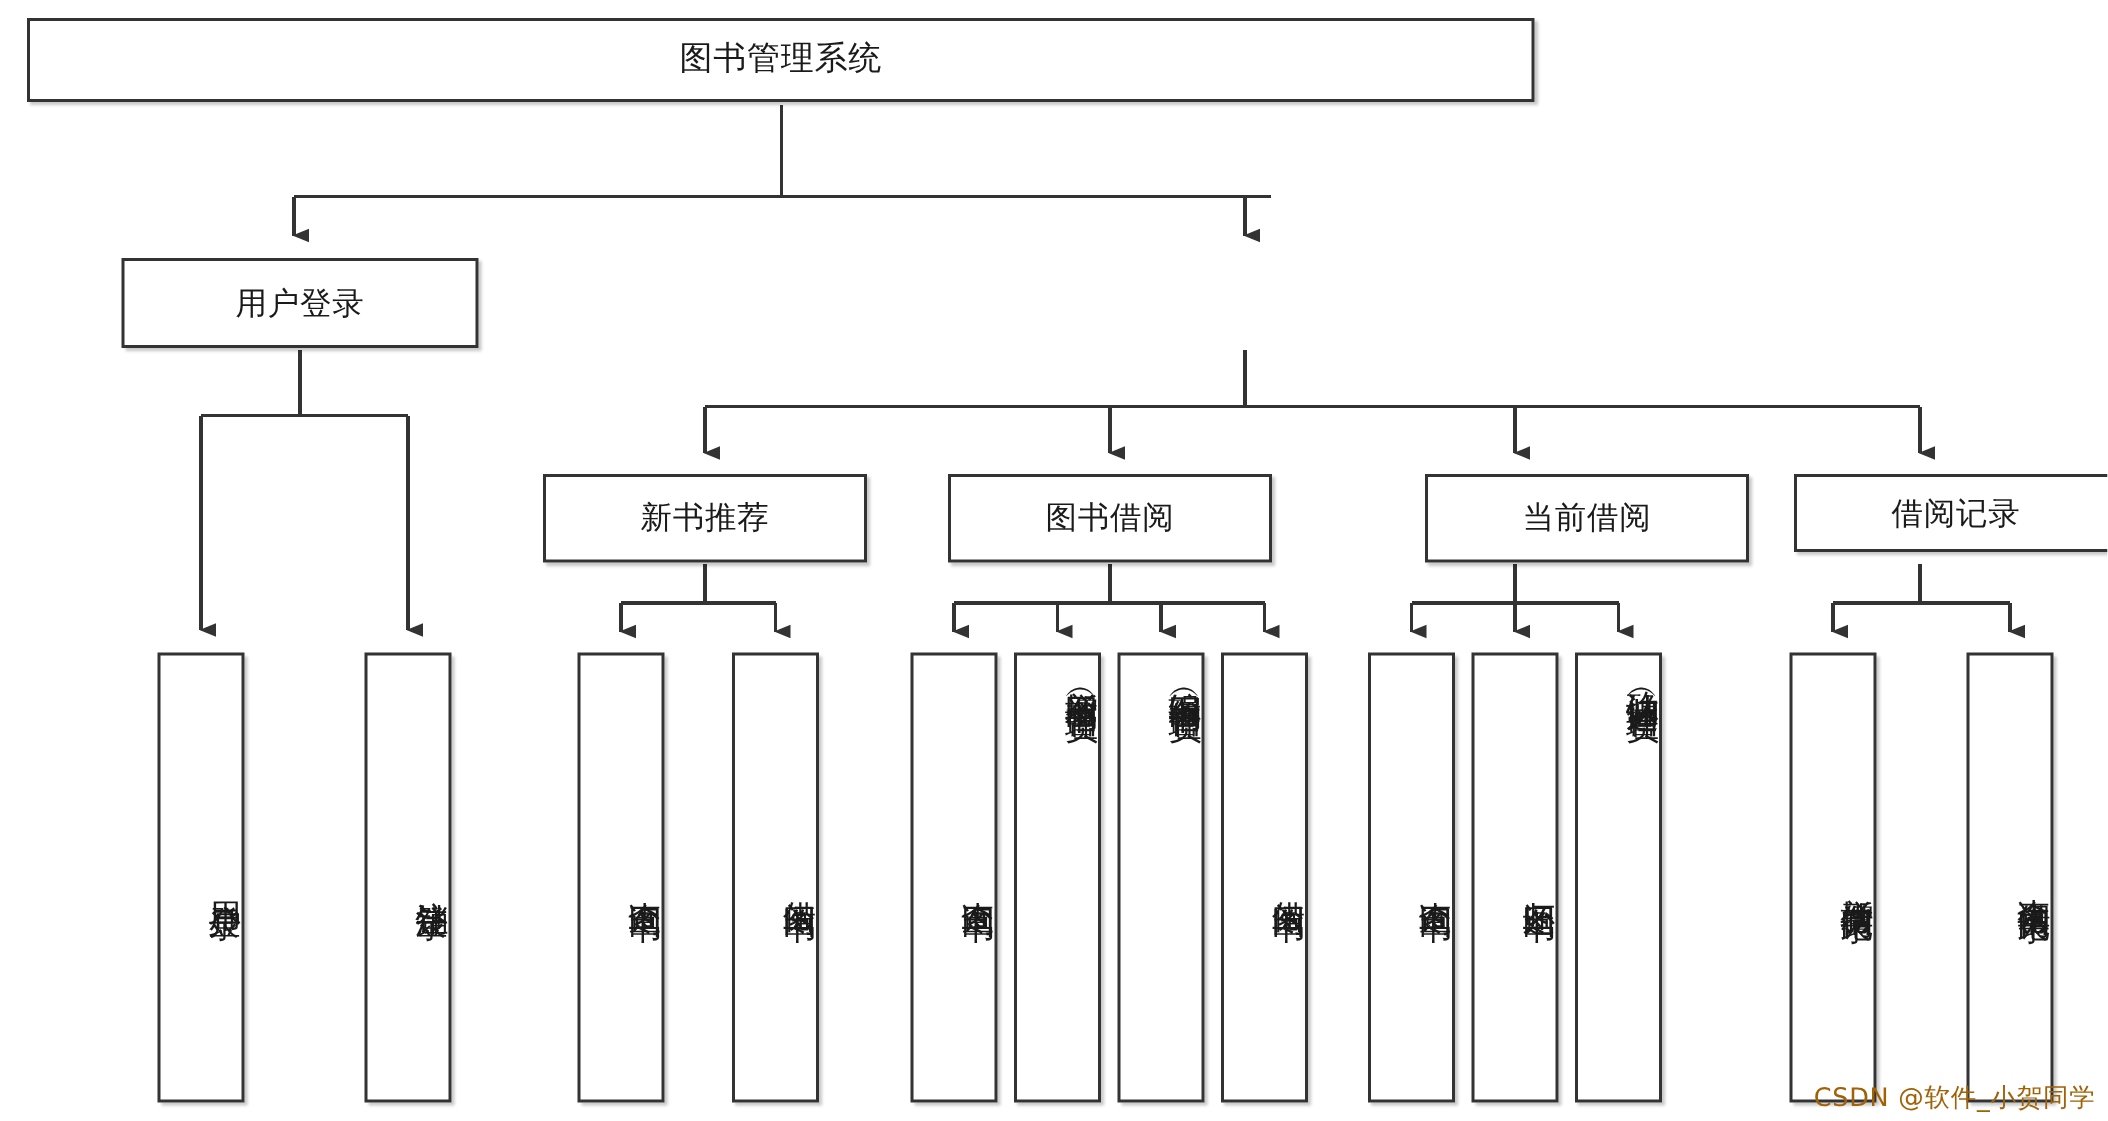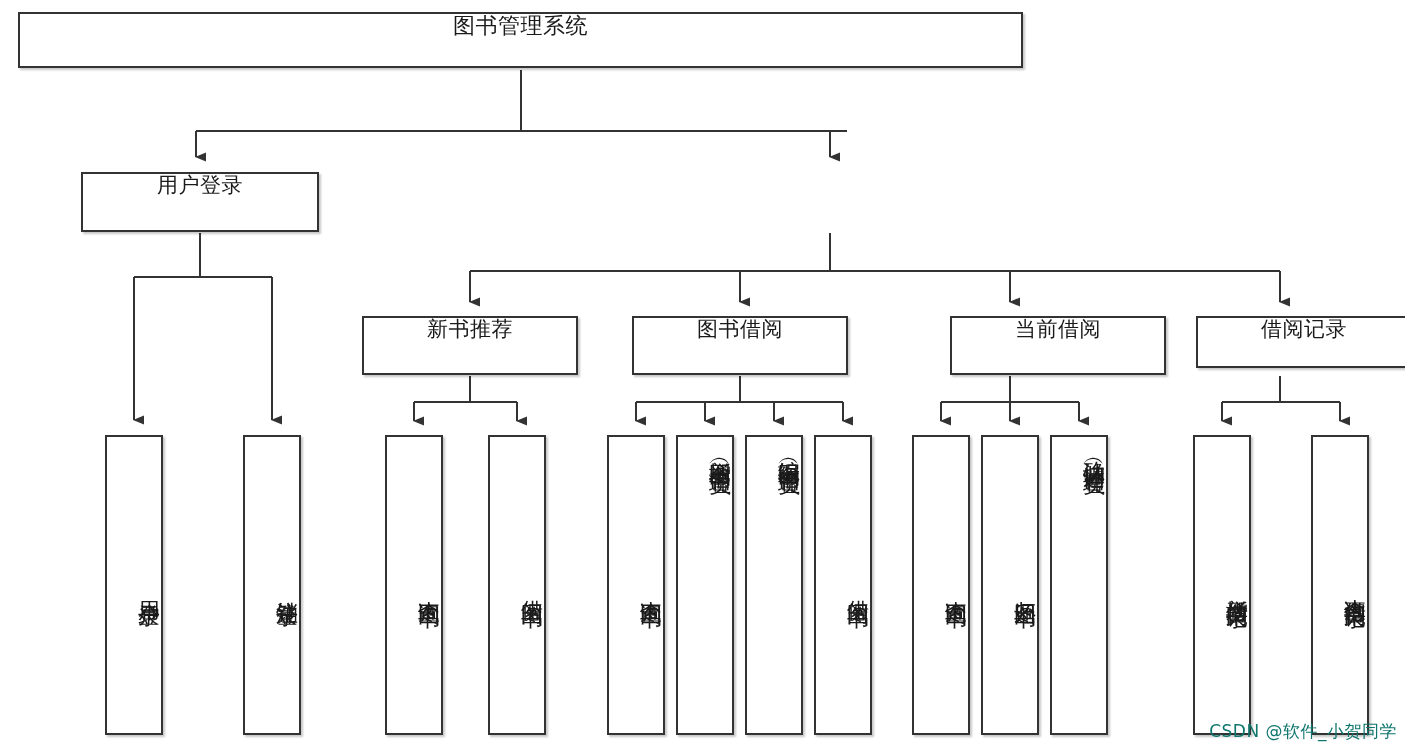--- a/index.html
+++ b/index.html
@@ -26,20 +26,21 @@
     height: 747px;
     pointer-events: none;
   }
   .node {
     position: absolute;
     box-sizing: border-box;
     background: #ffffff;
     border: 2px solid #333333;
     box-shadow: 2px 2px 2px rgba(0,0,0,0.22);
     display: flex;
+    align-items: center;
     justify-content: center;
     color: #1a1a1a;
     line-height: 1.06;
   }
   .node-h {
     font-size: 21px;
     letter-spacing: 0.5px;
     white-space: nowrap;
   }
   .node-root {
@@ -61,21 +62,21 @@
   .node-v .vtext {
     writing-mode: vertical-rl;
     text-orientation: upright;
     display: block;
   }
   .watermark {
     position: absolute;
     right: 8px;
     bottom: 4px;
     font-size: 17px;
-    color: #0f766e;
+    color: #a16207;
     white-space: nowrap;
     letter-spacing: 0.5px;
   }
 </style>
 </head>
 <body>
 
 <div id="diagram-root">
 
   <svg id="edge-layer" width="1405" height="747" viewBox="0 0 1405 747">

